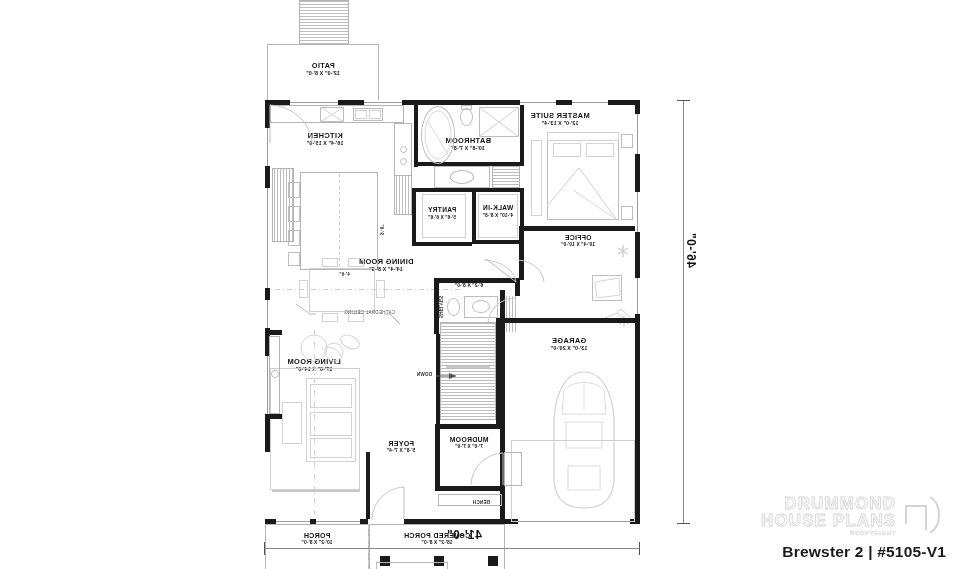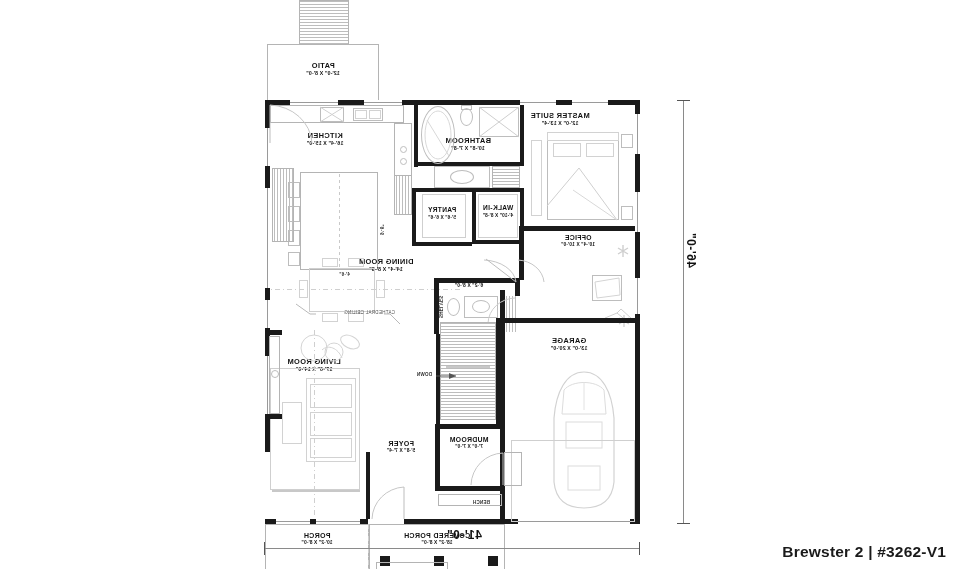--- a/index.html
+++ b/index.html
@@ -375,16 +375,27 @@
     <div class="tick" style="left:320px;top:542px;width:1px;height:13px;"></div>
     <div class="tick" style="left:695px;top:542px;width:1px;height:13px;"></div>
   </div>
 
   <div id="dimlayer" style="position:absolute;left:0;top:0;width:960px;height:569px;transform:scaleX(-1);">
     <div class="dimtxt" style="left:262px;top:268px;transform:rotate(-90deg);transform-origin:left top;">46'-0"</div>
     <div class="dimtxt" style="left:478px;top:528px;">41'-0"</div>
   </div>
 
   <div id="brand">
-    <div class="title">Brewster 2 | #3262-V1</div>
+    <div class="logoWrap">
+      <div class="logoTxt">
+        <span class="l1">DRUMMOND</span>
+        <span class="l2">HOUSE PLANS</span>
+        <span class="l3">©COPYRIGHT</span>
+      </div>
+      <svg width="46" height="42" viewBox="0 0 46 42">
+        <path d="M6,30 L6,12 L26,12 L26,36" fill="none" stroke="#d3d3d3" stroke-width="2"></path>
+        <path d="M30,3 C42,10 42,32 30,39" fill="none" stroke="#d3d3d3" stroke-width="2"></path>
+      </svg>
+    </div>
+    <div class="title">Brewster 2 | #5105-V1</div>
   </div>
 
 </div>
 
 </body></html>

